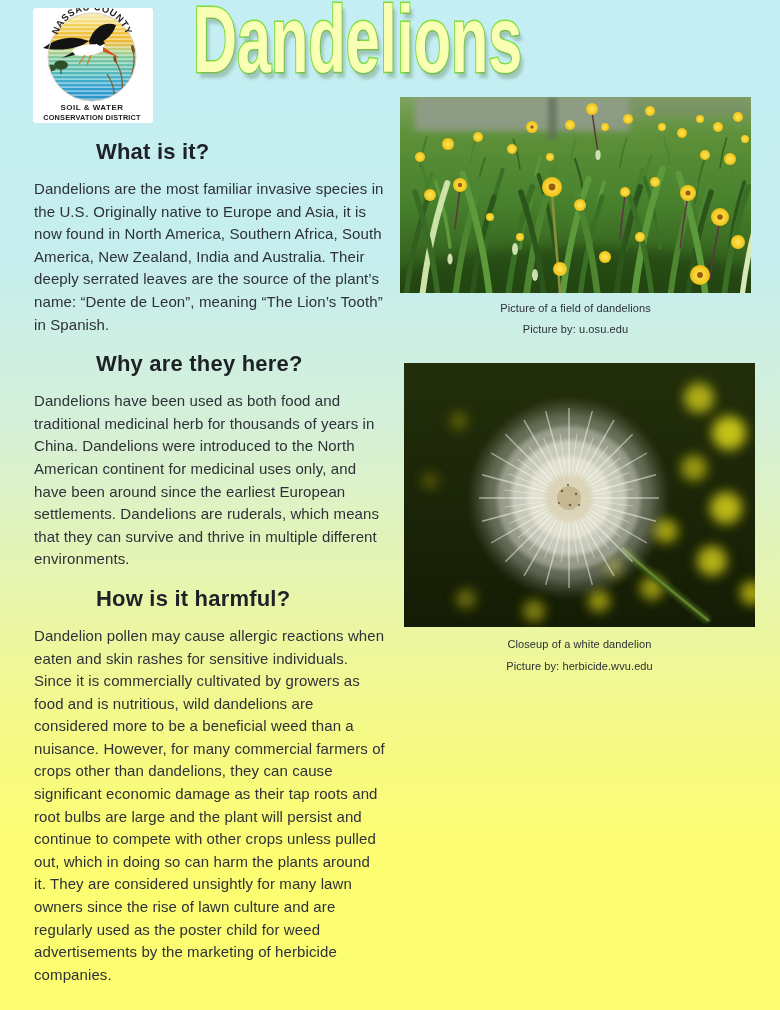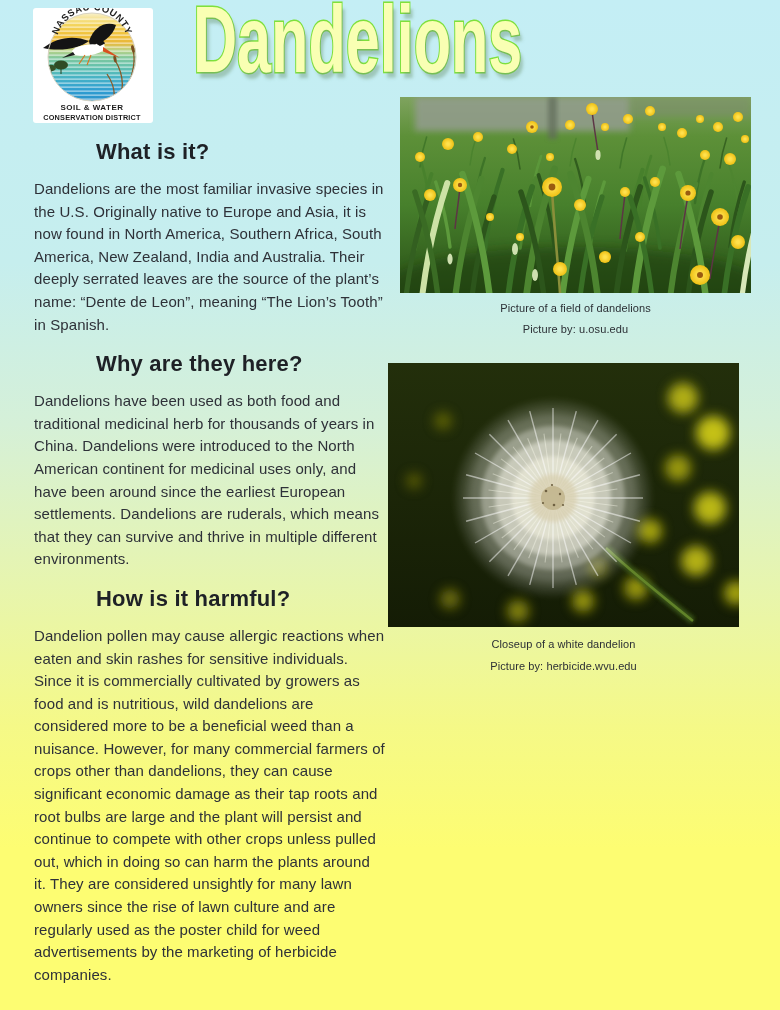--- a/index.html
+++ b/index.html
@@ -38,21 +38,21 @@
   .left-col h2 + p { margin-top:13px; }
   .left-col p {
     margin:0; font-size:15px; line-height:22.6px; color:#2e3138;
     letter-spacing:0.1px;
   }
   .left-col p + h2 { margin-top:15px; }
 
   
   .figure { position:absolute; width:351px; }
   .figure-1 { left:400px; top:97px; }
-  .figure-2 { left:388px; top:363px; }
+  .figure-2 { left:404px; top:363px; }
   .figure svg.photo { display:block; }
   .fig-caption, .fig-credit {
     text-align:center; font-size:11px; color:#2b2f35; letter-spacing:0.1px;
   }
   .figure-1 .fig-caption { margin-top:9px; }
   .figure-1 .fig-credit  { margin-top:9px; }
   .figure-2 .fig-caption { margin-top:11px; }
   .figure-2 .fig-credit  { margin-top:10px; }
 </style>
 </head>

